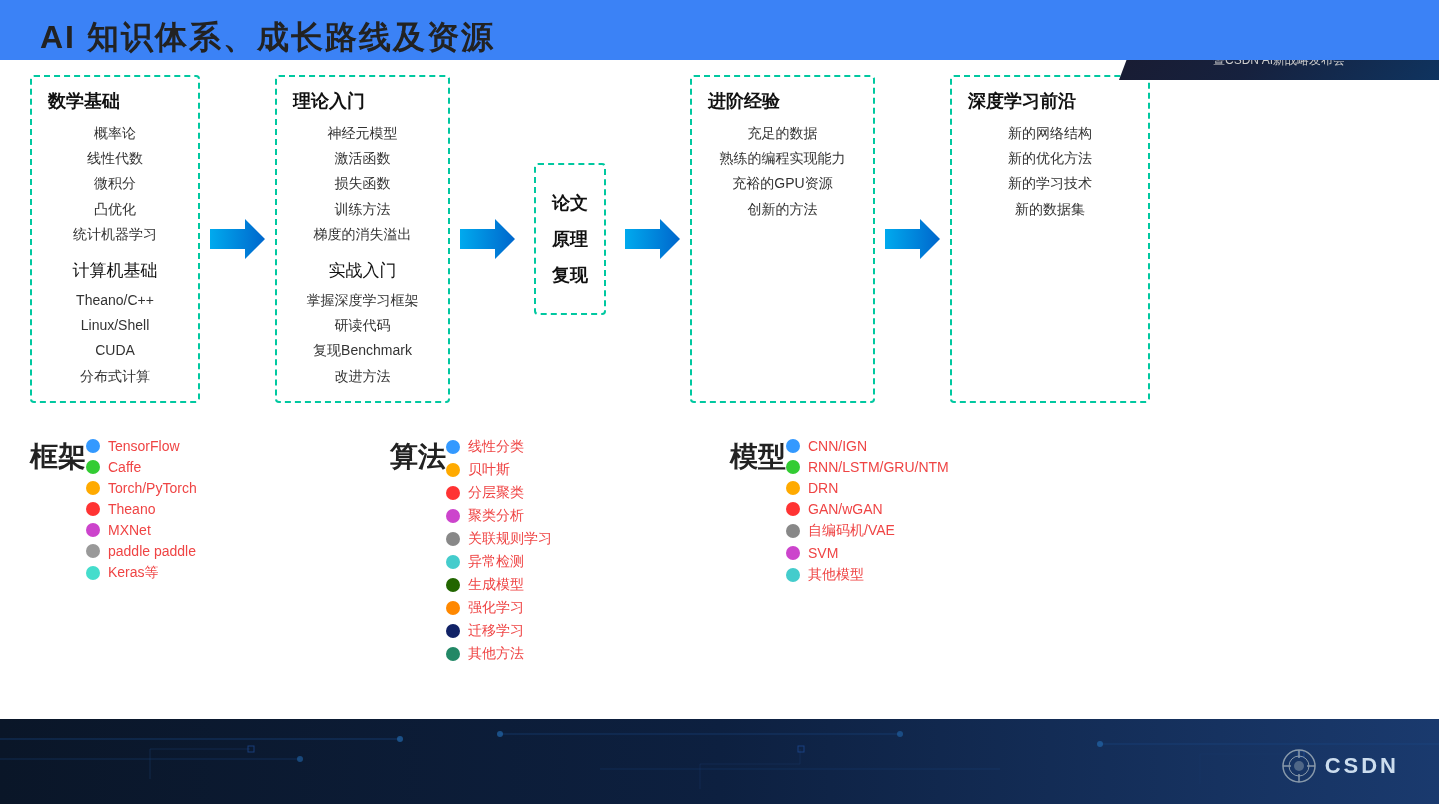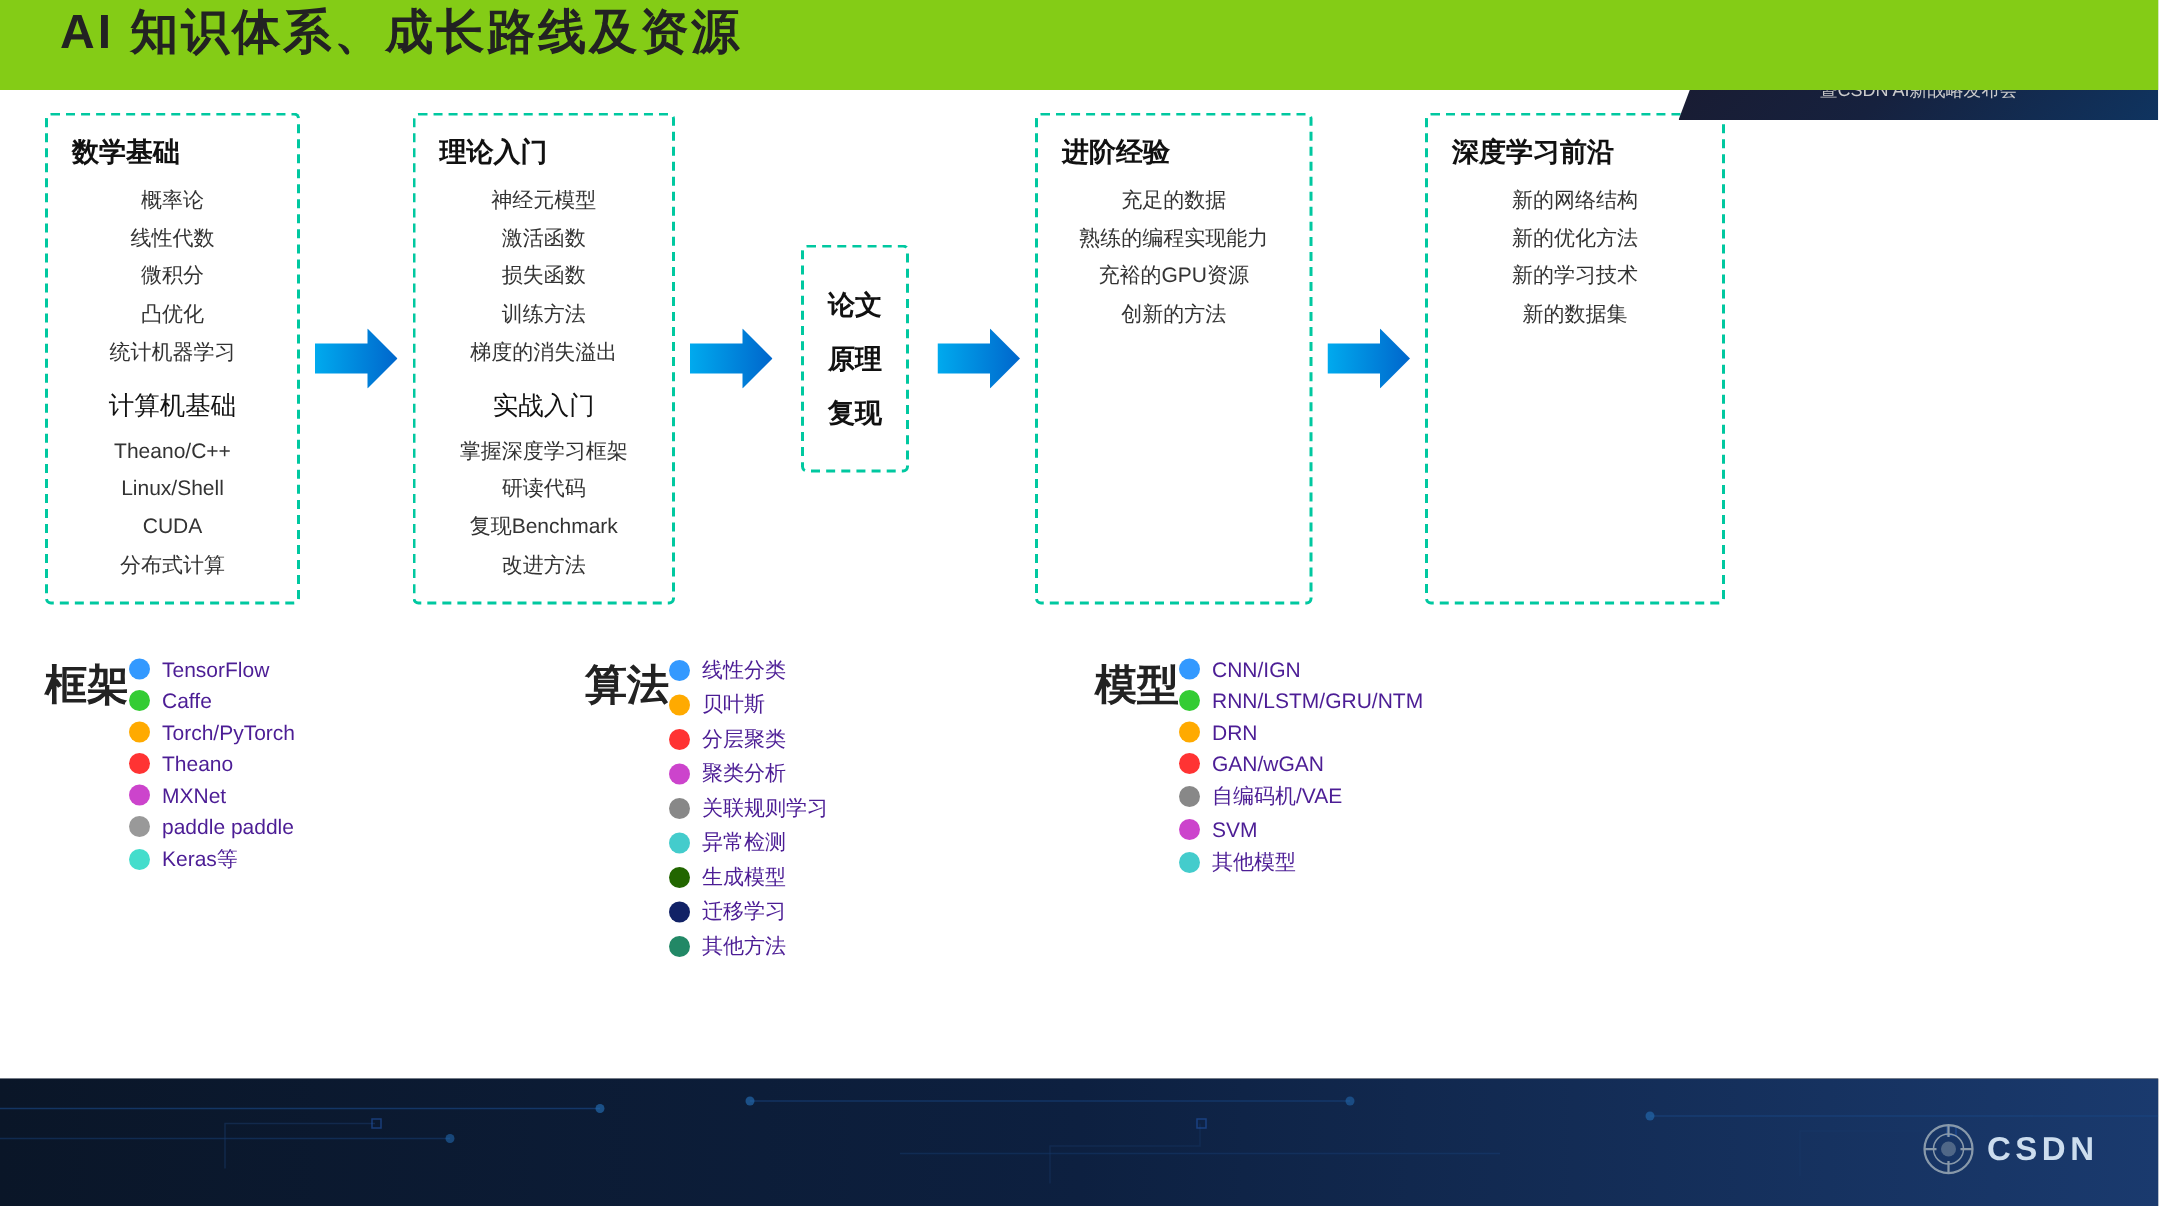--- a/index.html
+++ b/index.html
@@ -12,23 +12,23 @@
       position: relative;
     }
 
     
     .header {
       position: absolute;
       top: 0;
       left: 0;
       right: 0;
       height: 60px;
-      background: #84cc16;
-      display: flex;
-      align-items: flex-start;
+      background: #3b82f6;
+      display: flex;
+      align-items: flex-end;
       padding: 0 40px;
       z-index: 10;
     }
 
     .main-title {
       font-size: 32px;
       font-weight: bold;
       color: #222222;
       letter-spacing: 2px;
     }
@@ -199,21 +199,21 @@
       display: flex;
       flex-direction: column;
       gap: 5px;
     }
 
     .legend-item {
       display: flex;
       align-items: center;
       gap: 8px;
       font-size: 14px;
-      color: #4c1d95;
+      color: #ef4444;
     }
 
     .dot {
       width: 14px;
       height: 14px;
       border-radius: 50%;
       flex-shrink: 0;
     }
 
     
@@ -461,20 +461,24 @@
         </div>
         <div class="legend-item">
           <div class="dot" style="background:#44cccc;"></div>
           <span>异常检测</span>
         </div>
         <div class="legend-item">
           <div class="dot" style="background:#226600;"></div>
           <span>生成模型</span>
         </div>
         <div class="legend-item">
+          <div class="dot" style="background:#ff8800;"></div>
+          <span>强化学习</span>
+        </div>
+        <div class="legend-item">
           <div class="dot" style="background:#112266;"></div>
           <span>迁移学习</span>
         </div>
         <div class="legend-item">
           <div class="dot" style="background:#228866;"></div>
           <span>其他方法</span>
         </div>
       </div>
     </div>
 

